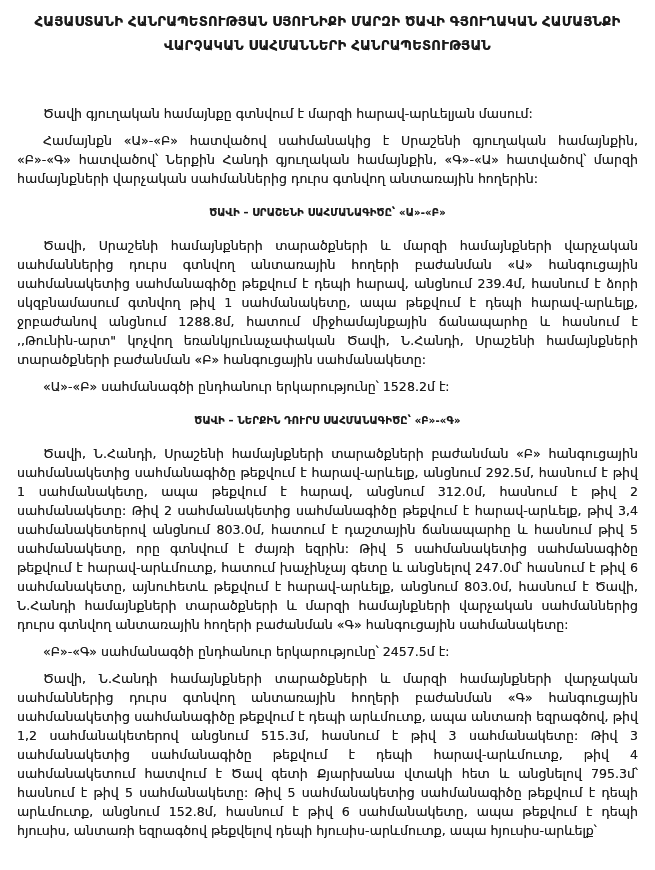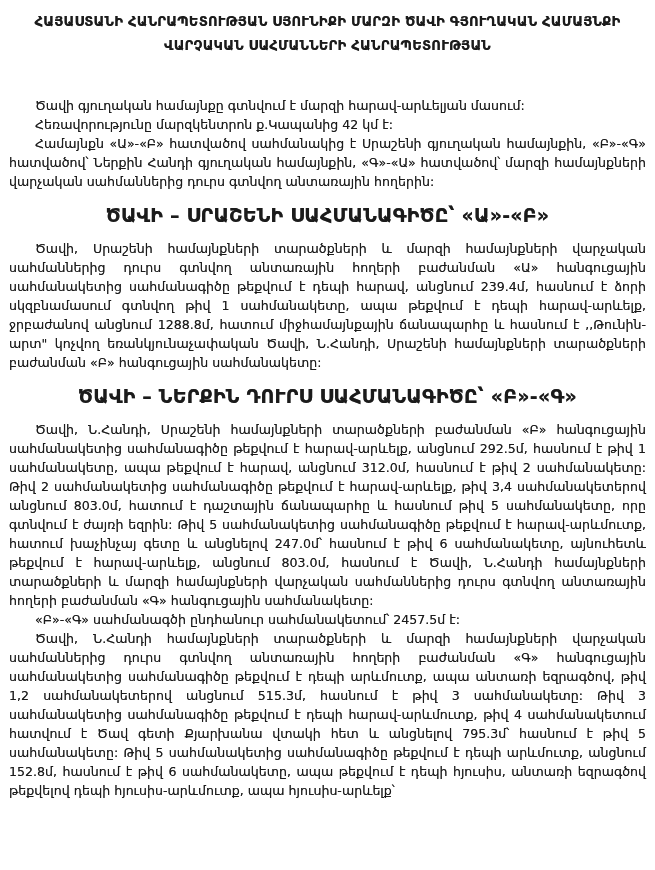--- a/index.html
+++ b/index.html
@@ -24,55 +24,55 @@
   .doc-title {
     margin: 2px 0 0 0;
     text-align: center;
     font-weight: bold;
     font-size: 13.2px;
     line-height: 24px;
     letter-spacing: 0.2px;
   }
   .title-gap { height: 38px; }
   p {
-    margin: 0;
+    margin: 8px;
     text-align: justify;
   }
   .indent { text-indent: 26px; }
   .length-note {
     text-indent: 26px;
     text-align: left;
   }
   .section-heading {
     margin: 14px 30px 13px 30px;
     text-align: center;
     font-weight: bold;
-    font-size: 19px;
+    font-size: 10px;
     line-height: 21px;
     letter-spacing: 0.2px;
   }
 </style>
 </head>
 <body>
 
 <div class="page">
 
   <h1 class="doc-title">
     <span>ՀԱՅԱՍՏԱՆԻ ՀԱՆՐԱՊԵՏՈՒԹՅԱՆ ՍՅՈՒՆԻՔԻ ՄԱՐԶԻ ԾԱՎԻ  ԳՅՈՒՂԱԿԱՆ ՀԱՄԱՅՆՔԻ</span><br>
     <span>ՎԱՐՉԱԿԱՆ ՍԱՀՄԱՆՆԵՐԻ ՀԱՆՐԱՊԵՏՈՒԹՅԱՆ</span>
   </h1>
 
   <div class="title-gap"></div>
 
   <p class="indent">Ծավի գյուղական համայնքը գտնվում է մարզի հարավ-արևելյան մասում:</p>
-  <p class="indent">Հեռավորությունը մարզկենտրոն ք.Կապանից  42 կմ է:</p>
   <p class="indent">Համայնքն «Ա»-«Բ» հատվածով սահմանակից է Սրաշենի գյուղական համայնքին, «Բ»-«Գ» հատվածով՝ Ներքին Հանդի գյուղական համայնքին, «Գ»-«Ա» հատվածով՝ մարզի համայնքների վարչական սահմաններից դուրս գտնվող անտառային հողերին:</p>
 
   <h2 class="section-heading">ԾԱՎԻ – ՍՐԱՇԵՆԻ  ՍԱՀՄԱՆԱԳԻԾԸ՝  «Ա»-«Բ»</h2>
   <p class="indent">Ծավի, Սրաշենի համայնքների տարածքների և մարզի համայնքների վարչական սահմաններից դուրս գտնվող անտառային հողերի բաժանման «Ա» հանգուցային սահմանակետից սահմանագիծը թեքվում է դեպի հարավ, անցնում 239.4մ, հասնում է ձորի սկզբնամասում գտնվող թիվ 1 սահմանակետը, ապա թեքվում է դեպի հարավ-արևելք, ջրբաժանով անցնում 1288.8մ, հատում միջհամայնքային ճանապարհը և հասնում է ,,Թունին-արտ" կոչվող եռանկյունաչափական Ծավի, Ն.Հանդի, Սրաշենի համայնքների տարածքների բաժանման «Բ» հանգուցային սահմանակետը:</p>
+  <p class="length-note">«Ա»-«Բ» սահմանագծի ընդհանուր երկարությունը՝  1528.2մ է:</p>
 
   <h2 class="section-heading">ԾԱՎԻ – ՆԵՐՔԻՆ ԴՈՒՐՍ  ՍԱՀՄԱՆԱԳԻԾԸ՝  «Բ»-«Գ»</h2>
   <p class="indent">Ծավի, Ն.Հանդի, Սրաշենի համայնքների տարածքների բաժանման «Բ» հանգուցային սահմանակետից սահմանագիծը թեքվում է հարավ-արևելք, անցնում 292.5մ, հասնում է թիվ 1 սահմանակետը, ապա թեքվում է հարավ, անցնում 312.0մ, հասնում է թիվ 2 սահմանակետը: Թիվ 2 սահմանակետից սահմանագիծը թեքվում է հարավ-արևելք, թիվ 3,4 սահմանակետերով անցնում 803.0մ, հատում է դաշտային ճանապարհը և հասնում թիվ 5 սահմանակետը, որը գտնվում է ժայռի եզրին: Թիվ 5 սահմանակետից սահմանագիծը թեքվում է հարավ-արևմուտք, հատում խաչինչայ գետը և անցնելով 247.0մ՝ հասնում է թիվ 6 սահմանակետը, այնուհետև թեքվում է հարավ-արևելք, անցնում 803.0մ, հասնում է Ծավի, Ն.Հանդի համայնքների տարածքների և մարզի համայնքների վարչական սահմաններից դուրս գտնվող անտառային հողերի բաժանման «Գ» հանգուցային սահմանակետը:</p>
-  <p class="length-note">«Բ»-«Գ» սահմանագծի ընդհանուր սահմանակետում՝  2457.5մ է:</p>
+  <p class="length-note">«Բ»-«Գ» սահմանագծի ընդհանուր երկարությունը՝  2457.5մ է:</p>
 
   <p class="indent">Ծավի, Ն.Հանդի համայնքների տարածքների և մարզի համայնքների վարչական սահմաններից դուրս գտնվող անտառային հողերի բաժանման «Գ» հանգուցային սահմանակետից սահմանագիծը թեքվում է դեպի արևմուտք, ապա անտառի եզրագծով, թիվ 1,2 սահմանակետերով անցնում 515.3մ, հասնում է թիվ 3 սահմանակետը: Թիվ 3 սահմանակետից սահմանագիծը թեքվում է դեպի հարավ-արևմուտք, թիվ 4 սահմանակետում հատվում է Ծավ գետի Քյարխանա վտակի հետ և անցնելով 795.3մ՝ հասնում է թիվ 5 սահմանակետը: Թիվ 5 սահմանակետից սահմանագիծը թեքվում է դեպի արևմուտք, անցնում 152.8մ, հասնում է թիվ 6 սահմանակետը, ապա թեքվում է դեպի հյուսիս, անտառի եզրագծով թեքվելով դեպի հյուսիս-արևմուտք, ապա հյուսիս-արևելք՝</p>
 
 </div>
 
 </body></html>

